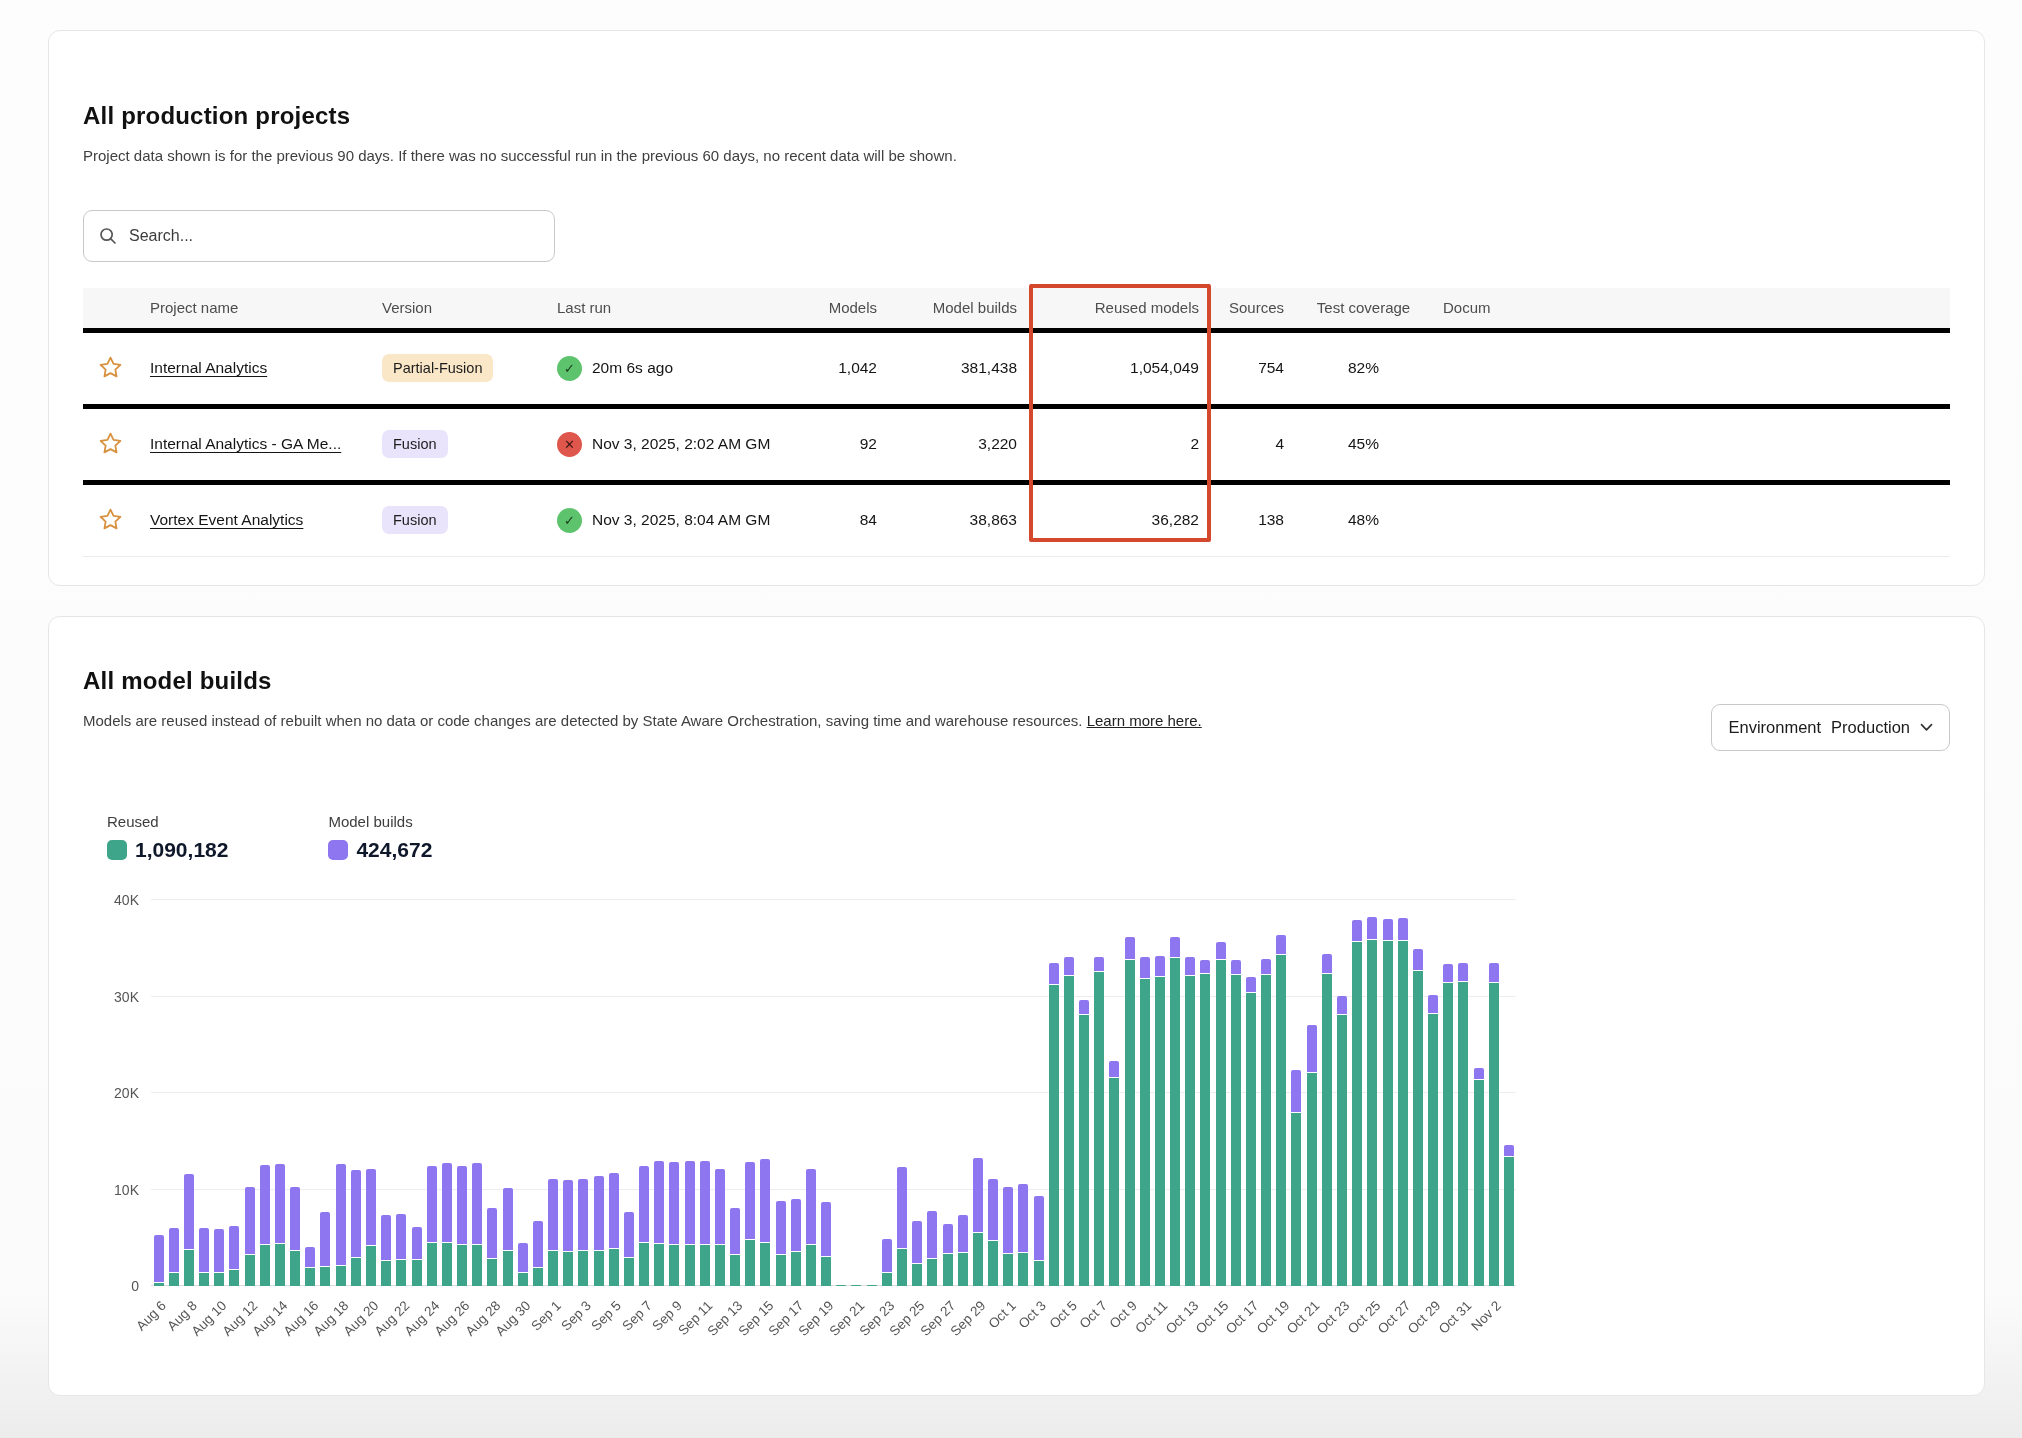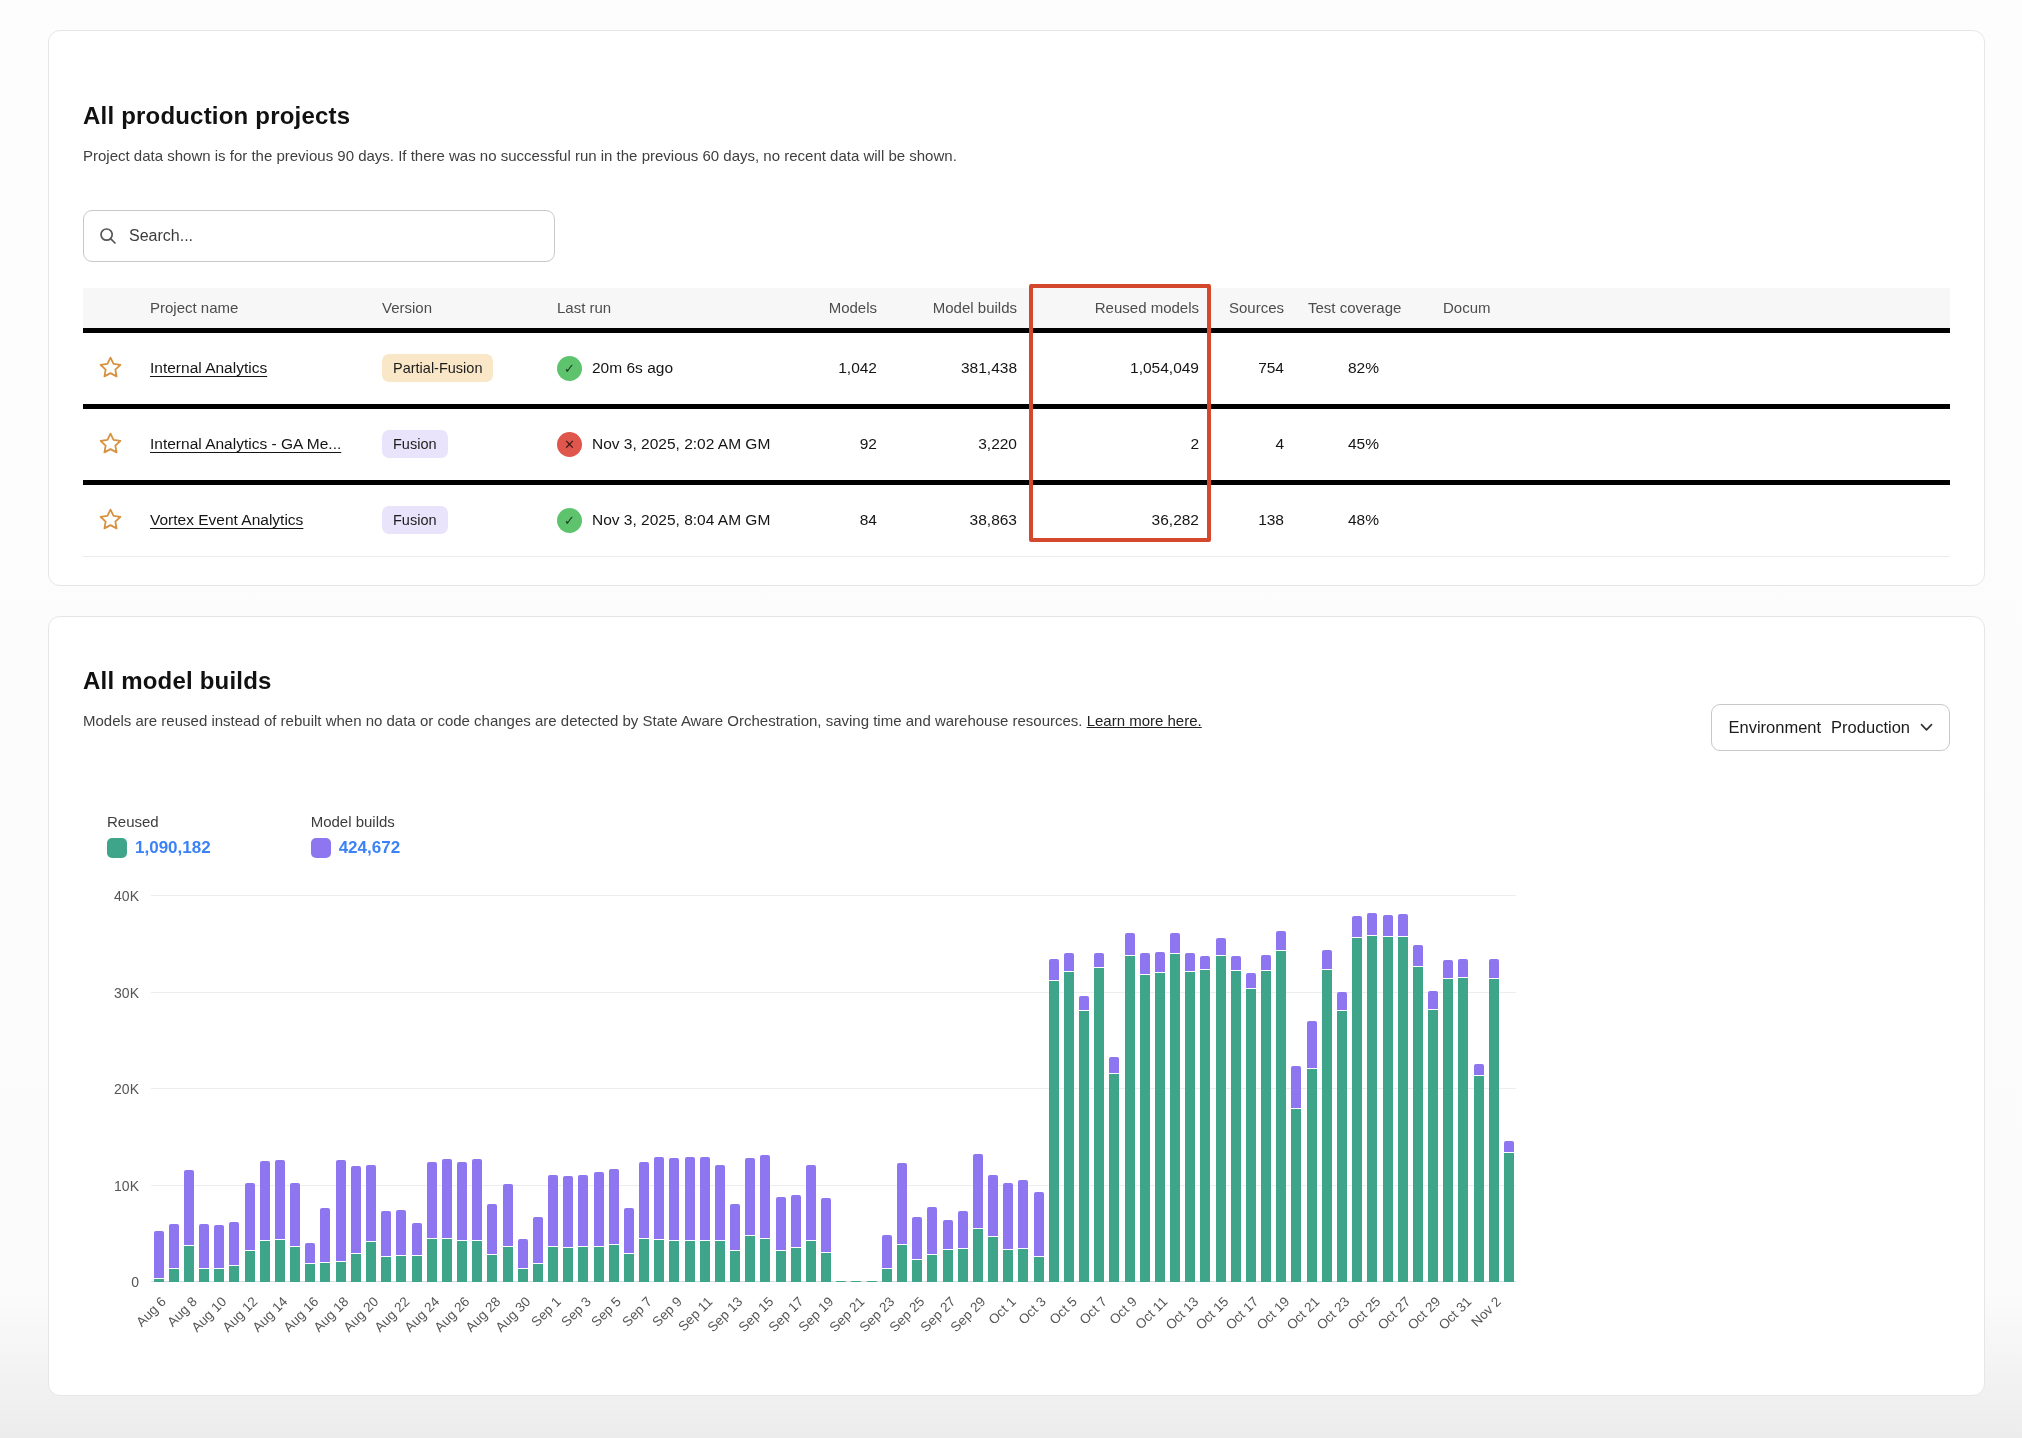--- a/index.html
+++ b/index.html
@@ -36,21 +36,21 @@
   
   .table-wrap { position:relative; margin-top:26px; }
   table { border-collapse:collapse; table-layout:fixed; width:100%; }
   col.c-star{width:55px} col.c-name{width:232px} col.c-ver{width:175px} col.c-run{width:252px}
   col.c-models{width:92px} col.c-builds{width:140px} col.c-reused{width:182px}
   col.c-sources{width:85px} col.c-test{width:135px} col.c-doc{width:auto}
   thead th {
     background:#f7f7f7; font-weight:400; color:#4d4d4d; font-size:15px;
     height:42px; text-align:left; padding:0 12px; white-space:nowrap; overflow:hidden;
   }
-  thead th.r{text-align:right} thead th.c{text-align:left}
+  thead th.r{text-align:right} thead th.c{text-align:center}
   tbody td {
     height:71px; border-top:5px solid #000000; font-size:15.5px; color:#151515;
     padding:0 12px; white-space:nowrap; overflow:hidden; vertical-align:middle;
   }
   tbody tr:last-child td { border-bottom:1px solid #ececec; }
   td.r{text-align:right} td.c{text-align:center}
   td.star-cell{ text-align:center; }
   .star-btn{ background:none; border:none; cursor:pointer; padding:2px; line-height:0; }
   a.proj-link { color:#151515; font-weight:500; text-decoration:underline; text-underline-offset:3px; }
   .badge {
@@ -80,21 +80,21 @@
     font-family:inherit; color:#1b1b1b;
   }
   .env-select .lbl{ font-weight:500; }
   .env-select .val{ font-weight:500; }
 
   
   .legend { display:flex; gap:100px; margin-top:62px; margin-left:24px; }
   .legend-item .legend-label { font-size:15px; color:#3d3d3d; }
   .legend-line { display:flex; align-items:center; gap:8px; margin-top:8px; }
   .legend-swatch { width:20px; height:20px; border-radius:5px; }
-  .legend-value { font-size:17px; font-weight:700; color:#3b82f6; }
+  .legend-value { font-size:21px; font-weight:700; color:#0f172a; }
 
   
   .chart { margin-top:38px; position:relative; }
   .plot { position:relative; height:386px; margin-left:68px; width:1365px; }
   .grid { position:absolute; left:0; right:0; height:1px; background:#ededed; }
   .grid.base { background:#dcdcdc; }
   .ytick {
     position:absolute; right:calc(100% + 12px); width:50px; text-align:right;
     font-size:14px; color:#555; transform:translateY(50%);
   }

